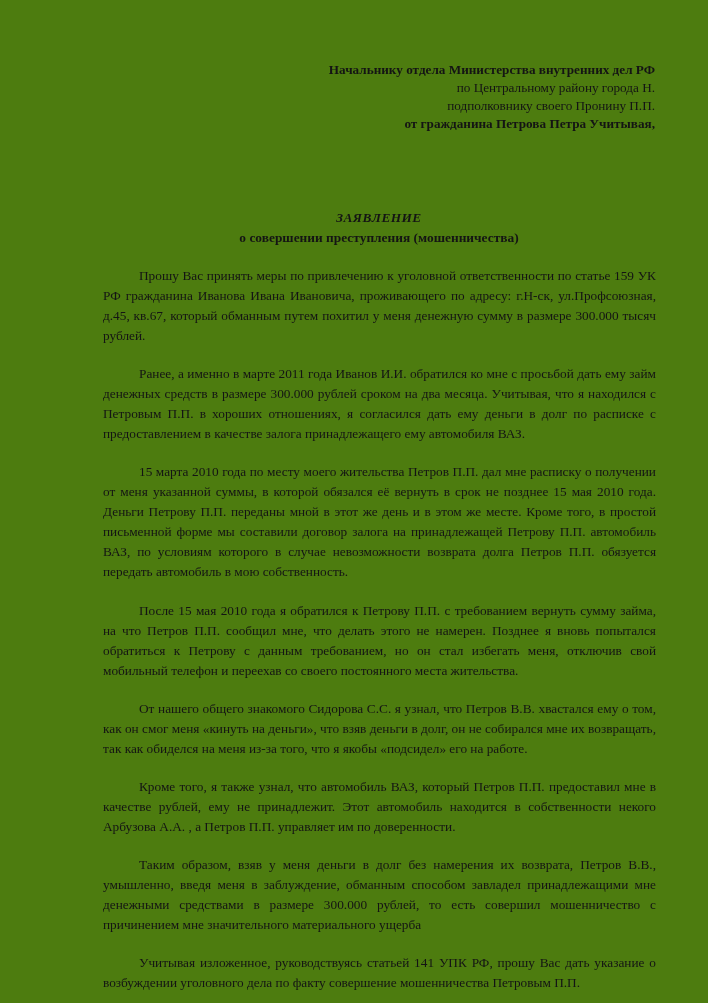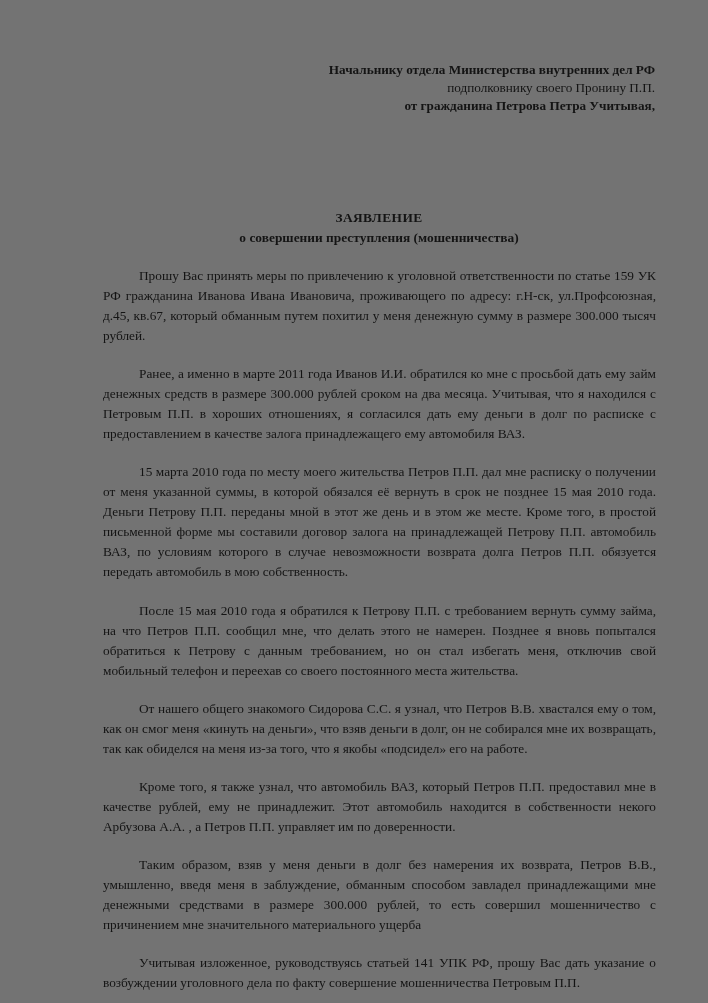--- a/index.html
+++ b/index.html
@@ -17,21 +17,21 @@
     color: #141414;
     -webkit-font-smoothing: antialiased;
   }
 
   .page {
     position: absolute;
     left: 0;
     top: 0;
     width: 708px;
     height: 1003px;
-    background: #737373;
+    background: #4d7c0f;
     box-sizing: border-box;
     padding: 0;
   }
 
   
   .addressee {
     position: absolute;
     left: 296px;
     top: 61px;
     width: 359px;
@@ -54,20 +54,21 @@
     top: 209px;
     width: 552px;
     text-align: center;
   }
   .doc-title {
     display: block;
     font-size: 13.4px;
     font-weight: bold;
     letter-spacing: 0.4px;
     line-height: 17px;
+    font-style: italic;
   }
   .doc-subtitle {
     display: block;
     font-size: 13.4px;
     font-weight: bold;
     line-height: 19px;
     margin-top: 2px;
   }
 
   
@@ -90,20 +91,21 @@
     margin-bottom: 0;
   }
 </style>
 </head>
 <body style="background: rgb(255, 255, 255); color: rgb(20, 20, 20);">
 
 <div class="page">
 
   <div class="addressee">
       <span class="ln strong">Начальнику отдела Министерства внутренних дел РФ</span>
+      <span class="ln">по Центральному району города Н.</span>
       <span class="ln">подполковнику своего Пронину П.П.</span>
       <span class="ln strong">от гражданина Петрова Петра Учитывая,</span>
     </div>
 
   <div class="title-block">
     <span class="doc-title">ЗАЯВЛЕНИЕ</span>
     <span class="doc-subtitle">о совершении преступления (мошенничества)</span>
   </div>
 
   <div class="body-text">

